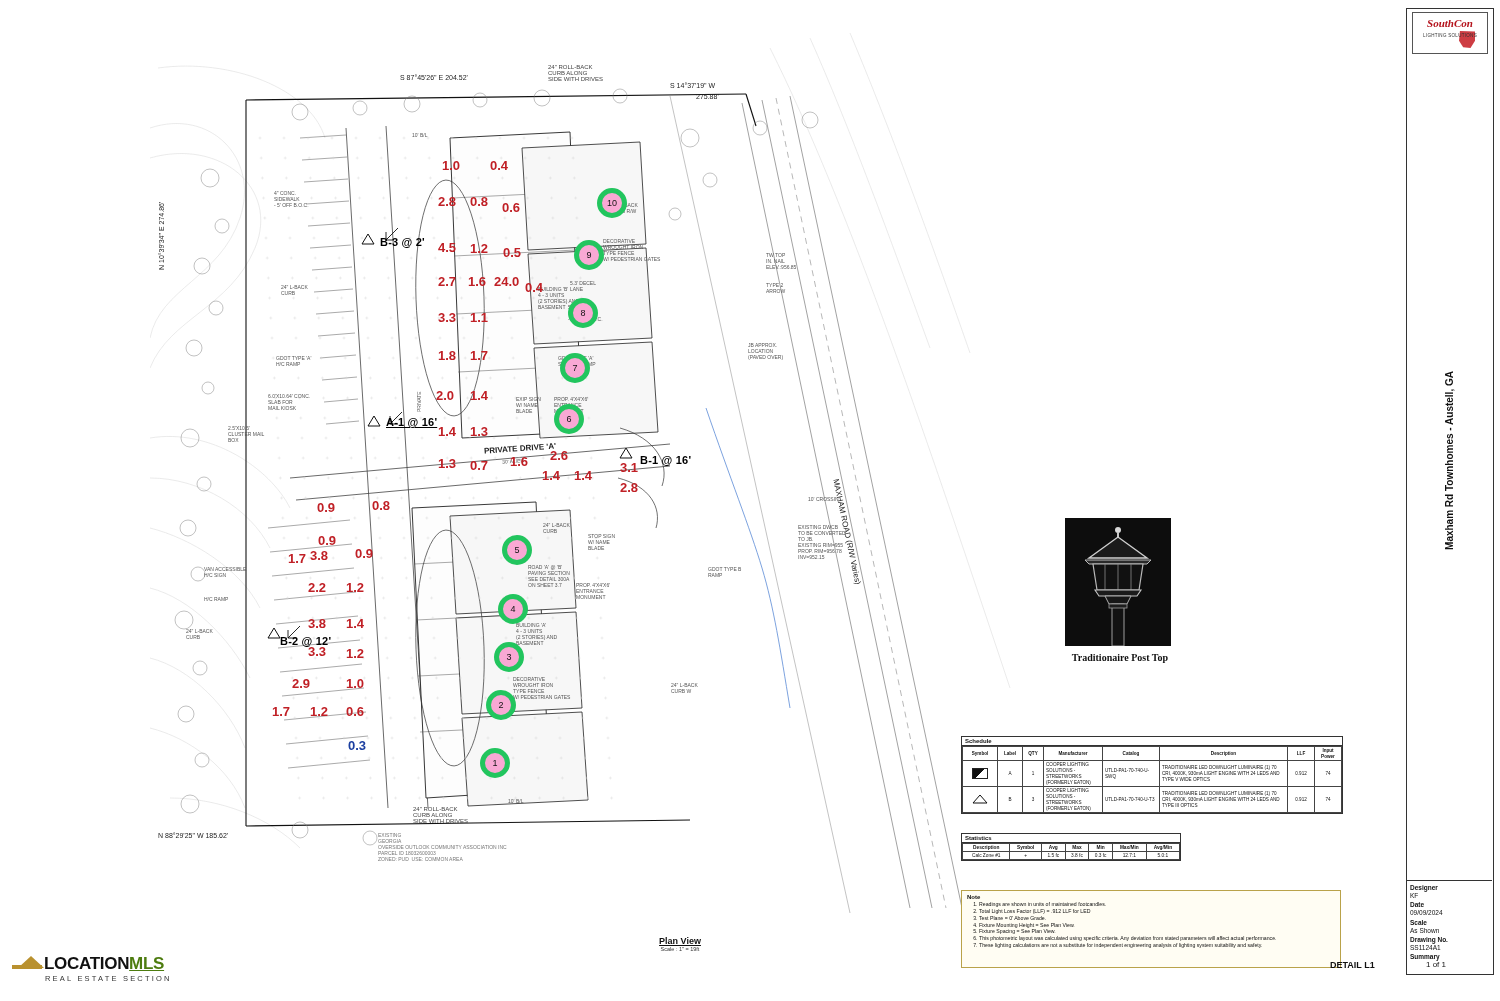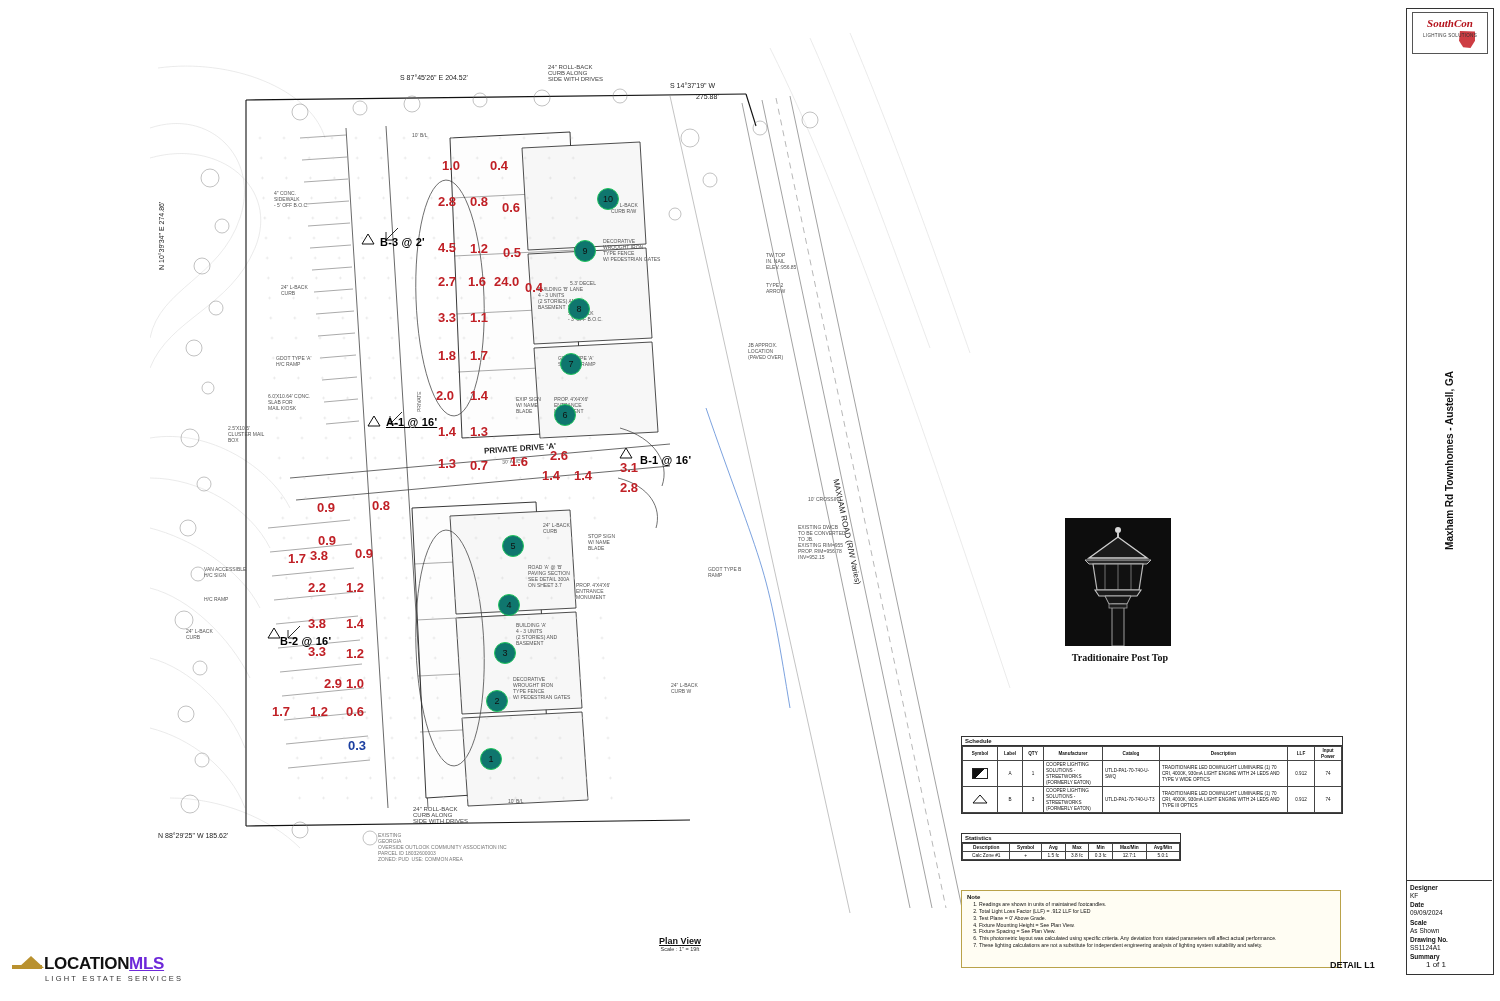--- a/index.html
+++ b/index.html
@@ -25,22 +25,22 @@
     font-family:"Liberation Sans", sans-serif;
   }
   .dimtext.small { font-size:6px; color:#444; }
   .dimtext.tiny { font-size:5px; color:#555; }
 
   .lum { position:absolute; font-size:13px; font-weight:bold; color:#c02026; white-space:nowrap; }
   .lum.blue { color:#1b3fa0; }
   .grp { position:absolute; font-size:11px; font-weight:bold; color:#000; white-space:nowrap; letter-spacing:0.2px; }
 
   .unitnum {
-    position:absolute; width:20px; height:20px; border:1px solid #22c55e; border-radius:50%;
-    font-size:9px; display:flex; align-items:center; justify-content:center; background:#0f766e; color:#111;
+    position:absolute; width:20px; height:20px; border:5px solid #22c55e; border-radius:50%;
+    font-size:9px; display:flex; align-items:center; justify-content:center; background:#f9a8d4; color:#111;
   }
 
   .plan-title { position:absolute; left:470px; top:928px; text-align:center; width:120px; }
   .plan-title .t1 { font-size:9px; font-weight:bold; text-decoration:underline; }
   .plan-title .t2 { font-size:5.5px; color:#333; }
 
   
   .right-band {
     position:absolute; left:1406px; top:8px; width:86px; height:965px;
     border:1px solid #333; background:#fff;
@@ -126,21 +126,21 @@
     position:absolute; left:961px; top:890px; width:380px; height:78px;
     border:1px solid #b9a24a; background:#fffdf3; box-sizing:border-box; padding:3px 5px;
   }
   .notes .nt { font-size:6px; font-weight:bold; margin-bottom:1px; }
   .notes ol { margin:0; padding-left:12px; }
   .notes li { font-size:5.2px; line-height:1.32; }
 
   
   .gamls { position:absolute; left:10px; top:952px; width:190px; height:40px; }
   .gamls .g1 { position:absolute; left:34px; top:2px; font-size:17px; font-weight:bold; letter-spacing:-0.3px; }
-  .gamls .g1 b { color:#6d28d9;text-decoration:underline; }
+  .gamls .g1 b { color:#4d7c0f;text-decoration:underline; }
   .gamls .g2 { position:absolute; left:35px; top:22px; font-size:7.5px; letter-spacing:2.2px; color:#333; }
   .gamls .roof {
     position:absolute; left:8px; top:4px; width:0; height:0;
     border-left:13px solid transparent; border-right:13px solid transparent; border-bottom:12px solid #b9912f;
   }
   .gamls .roof2 {
     position:absolute; left:2px; top:13px; width:30px; height:4px; background:#b9912f;
   }
 </style>
 </head>
@@ -901,31 +901,31 @@
     <div class="lum" style="left:168px;top:525px;">0.9</div>
     <div class="lum" style="left:205px;top:538px;">0.9</div>
     <div class="lum" style="left:160px;top:540px;">3.8</div>
     <div class="lum" style="left:138px;top:543px;">1.7</div>
     <div class="lum" style="left:158px;top:572px;">2.2</div>
     <div class="lum" style="left:196px;top:572px;">1.2</div>
     <div class="lum" style="left:158px;top:608px;">3.8</div>
     <div class="lum" style="left:196px;top:608px;">1.4</div>
     <div class="lum" style="left:158px;top:636px;">3.3</div>
     <div class="lum" style="left:196px;top:638px;">1.2</div>
-    <div class="lum" style="left:174px;top:668px;">2.9</div>
+    <div class="lum" style="left:142px;top:668px;">2.9</div>
     <div class="lum" style="left:196px;top:668px;">1.0</div>
     <div class="lum" style="left:122px;top:696px;">1.7</div>
     <div class="lum" style="left:160px;top:696px;">1.2</div>
     <div class="lum" style="left:196px;top:696px;">0.6</div>
     <div class="lum blue" style="left:198px;top:730px;">0.3</div>
 
     <div class="grp" style="left:230px;top:228px;">B-3 @ 2'</div>
     <div class="grp" style="left:236px;top:408px;text-decoration:underline;">A-1 @ 16'</div>
     <div class="grp" style="left:490px;top:446px;">B-1 @ 16'</div>
-    <div class="grp" style="left:130px;top:627px;">B-2 @ 16'</div>
+    <div class="grp" style="left:130px;top:627px;">B-2 @ 12'</div>
 
     <div class="unitnum" style="left:447px;top:180px;">10</div>
     <div class="unitnum" style="left:424px;top:232px;">9</div>
     <div class="unitnum" style="left:418px;top:290px;">8</div>
     <div class="unitnum" style="left:410px;top:345px;">7</div>
     <div class="unitnum" style="left:404px;top:396px;">6</div>
     <div class="unitnum" style="left:352px;top:527px;">5</div>
     <div class="unitnum" style="left:348px;top:586px;">4</div>
     <div class="unitnum" style="left:344px;top:634px;">3</div>
     <div class="unitnum" style="left:336px;top:682px;">2</div>
@@ -1066,16 +1066,16 @@
     <div class="k">Summary</div>
   </div>
 
   <div class="sheet-no">DETAIL L1</div>
   <div class="sheet-count">1 of 1</div>
 
   <div class="gamls">
     <div class="roof"></div>
     <div class="roof2"></div>
     <div class="g1"><span>LOCATION</span><b>MLS</b></div>
-    <div class="g2">LIGHT ESTATE SERVICES</div>
+    <div class="g2">REAL ESTATE SECTION</div>
   </div>
 
 </div>
 
 </body></html>

